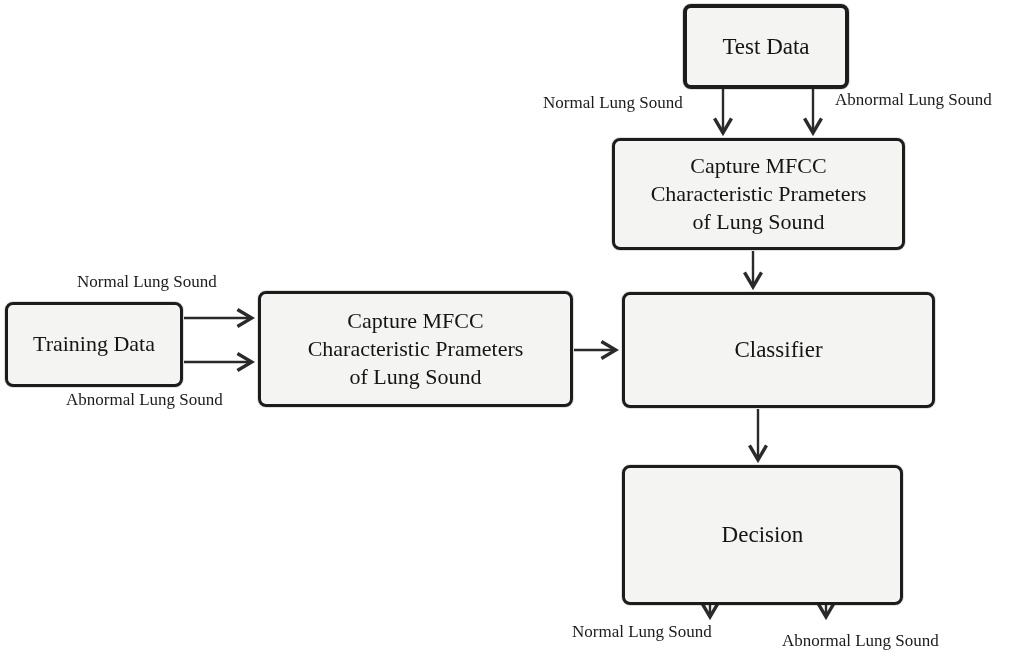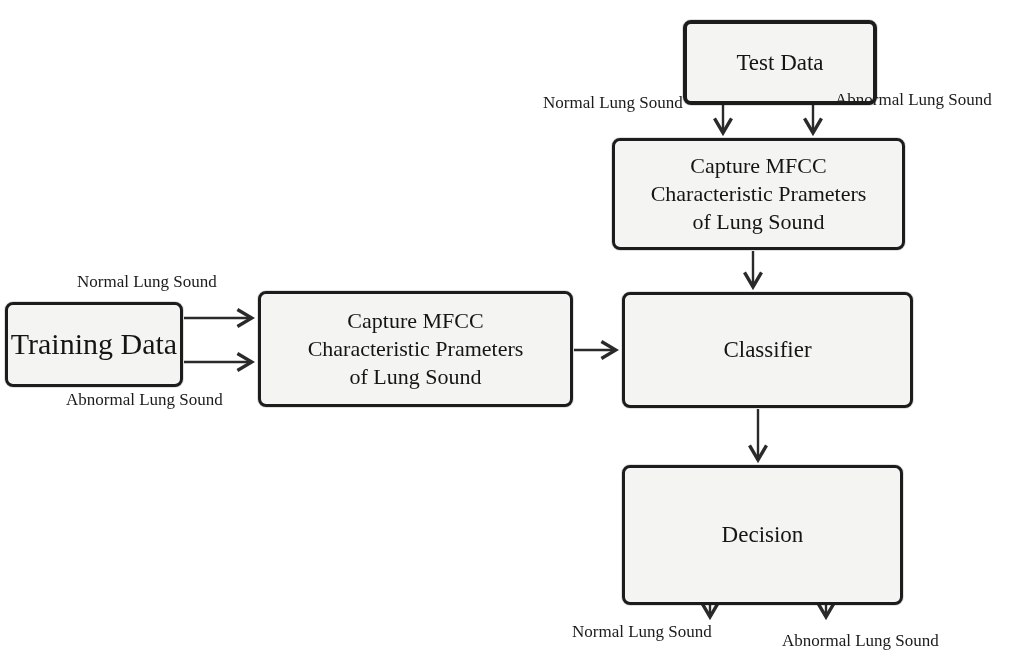--- a/index.html
+++ b/index.html
@@ -24,25 +24,25 @@
     display: flex;
     align-items: center;
     justify-content: center;
     text-align: center;
     color: #151515;
     font-size: 23px;
     line-height: 1.28;
     white-space: pre-line;
     box-shadow: 0 0 0 1px rgba(0,0,0,0.12);
   }
-  #node-test-data     { left: 683px; top: 20px;   width: 194px; height: 85px; border-width: 4px; }
+  #node-test-data     { left: 683px; top: 4px;   width: 166px; height: 85px; border-width: 4px; }
   #node-capture-test  { left: 612px; top: 138px; width: 293px; height: 112px; font-size: 22px; }
-  #node-training-data { left: 5px;   top: 302px; width: 178px; height: 85px; font-size: 30px; }
+  #node-training-data { left: 5px;   top: 302px; width: 178px; height: 85px; font-size: 22px; }
   #node-capture-train { left: 258px; top: 291px; width: 315px; height: 116px; font-size: 22px; }
-  #node-classifier    { left: 622px; top: 292px; width: 291px; height: 116px; }
+  #node-classifier    { left: 622px; top: 292px; width: 313px; height: 116px; }
   #node-decision      { left: 622px; top: 465px; width: 281px; height: 140px; }
 
   .edge-label {
     position: absolute;
     font-family: "Liberation Serif", serif;
     font-weight: normal;
     font-size: 17px;
     color: #1b1b1b;
     white-space: nowrap;
   }

